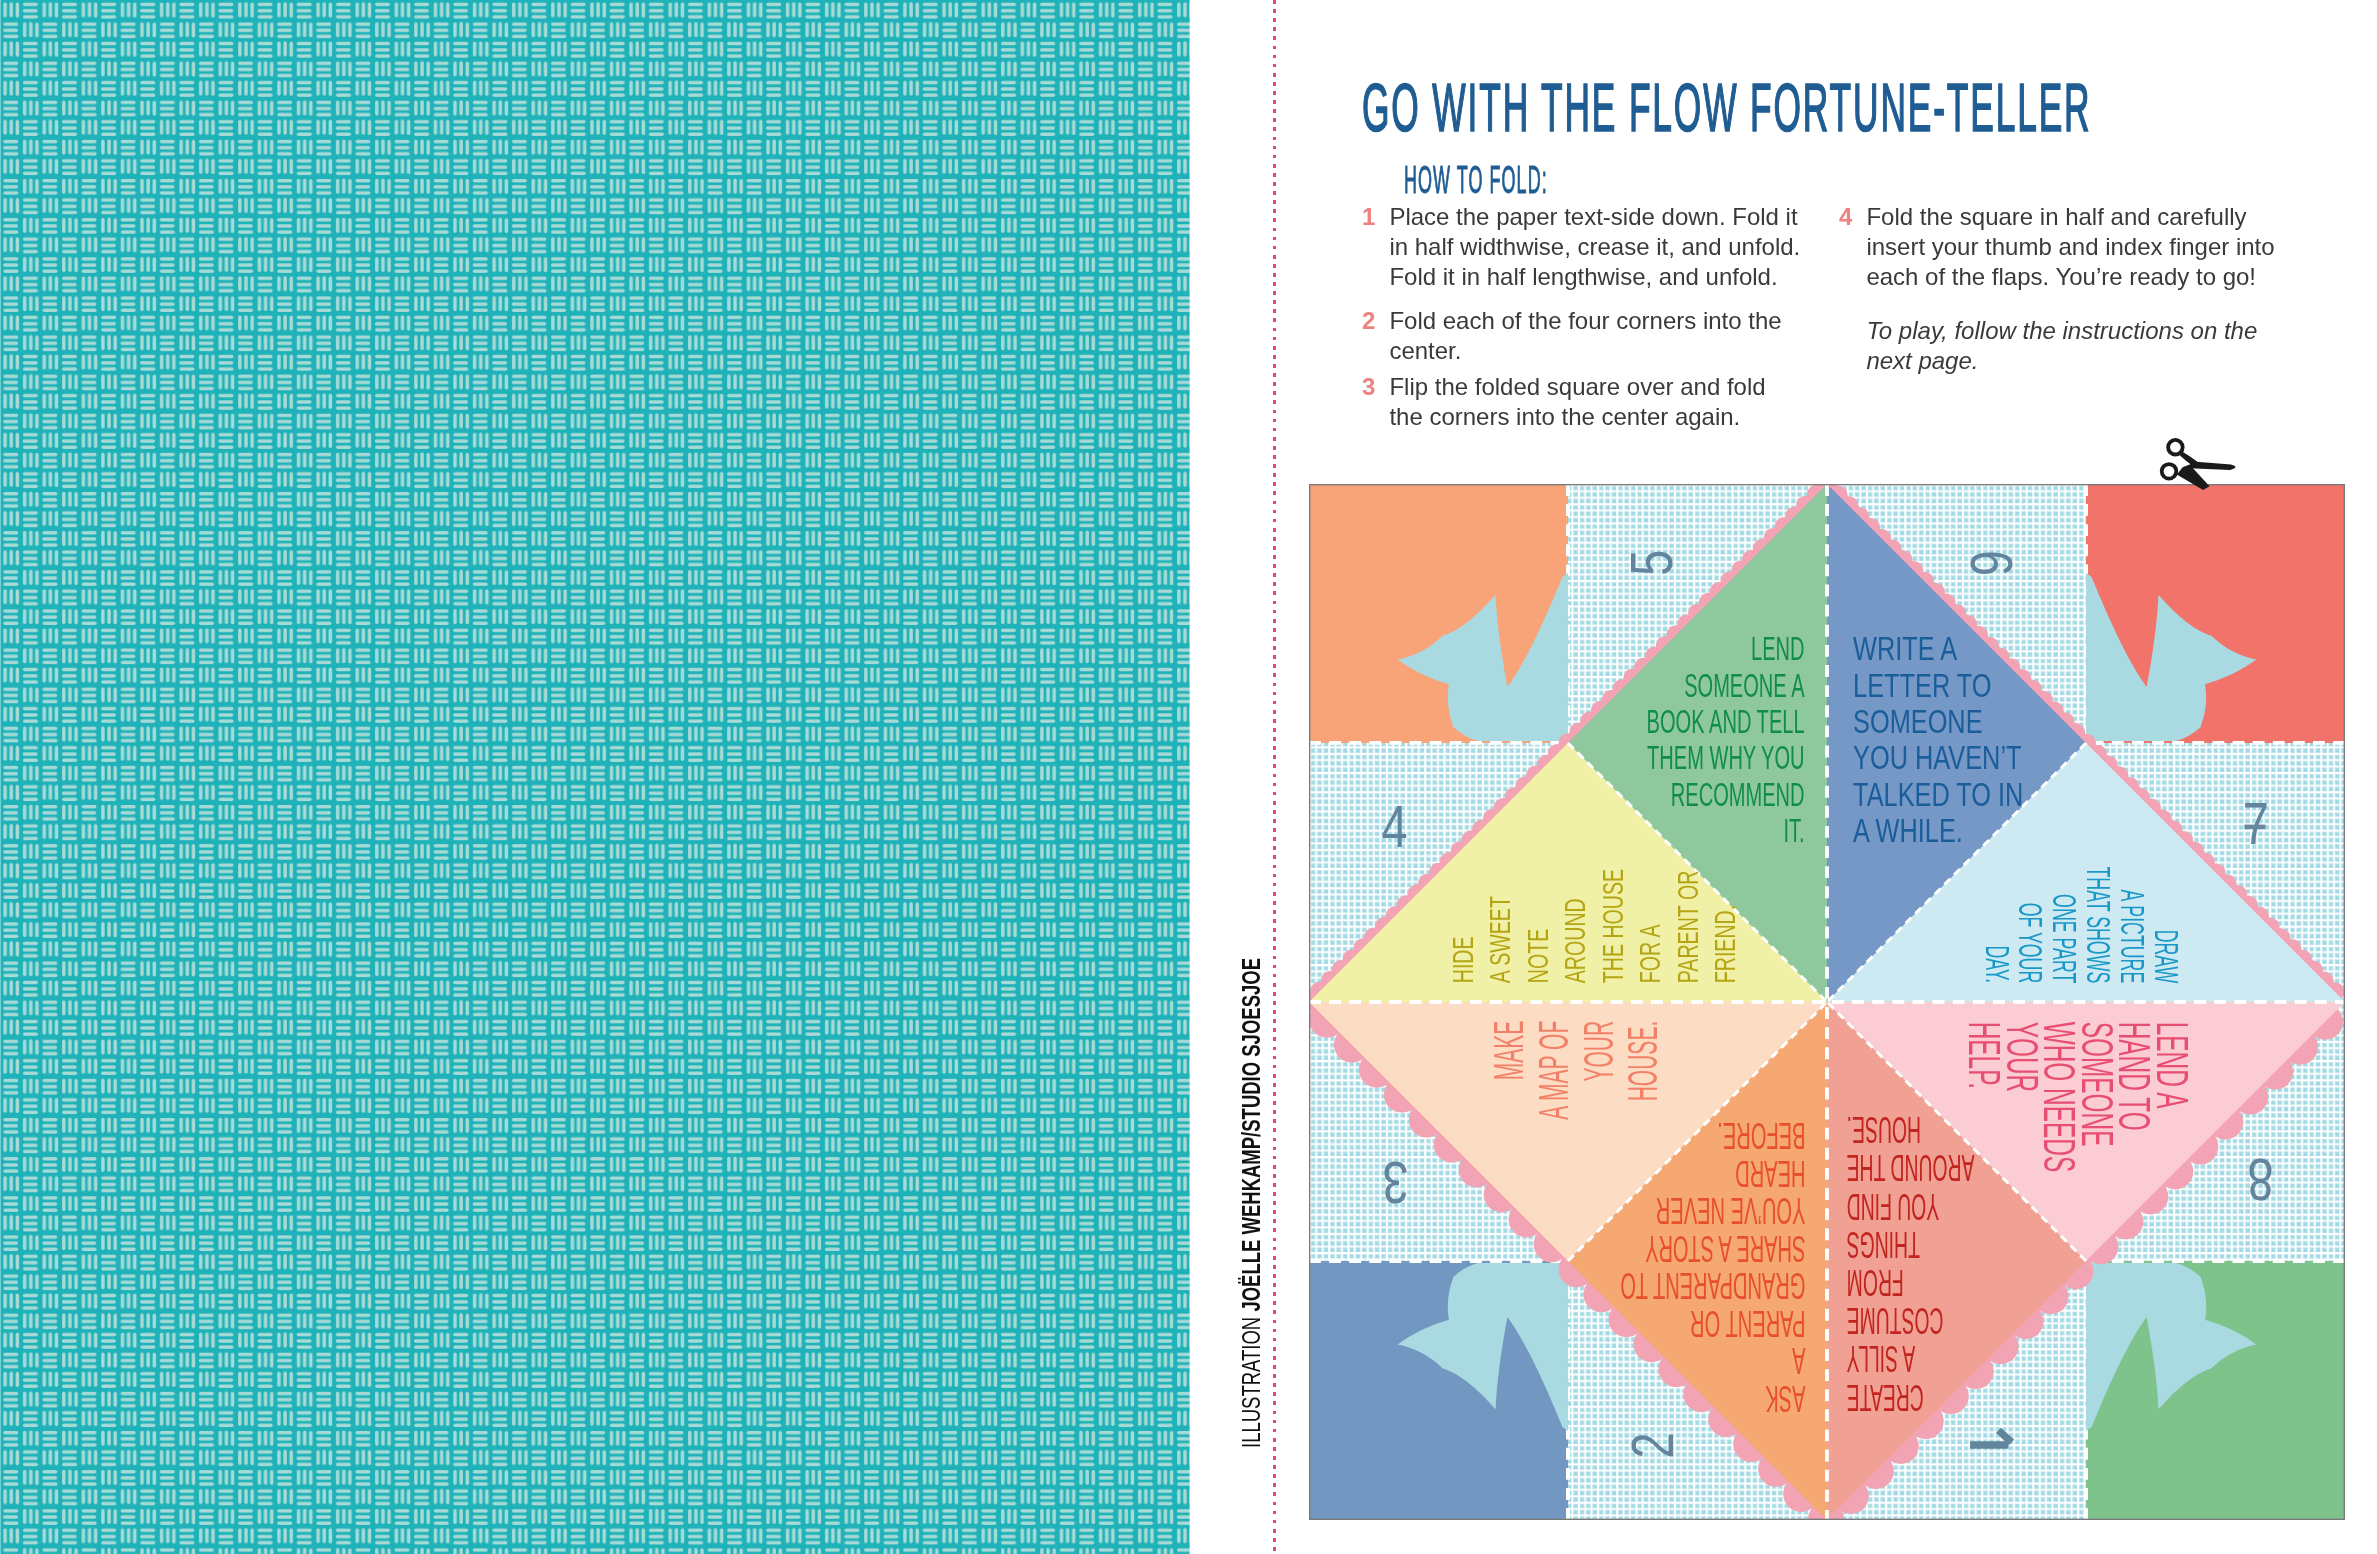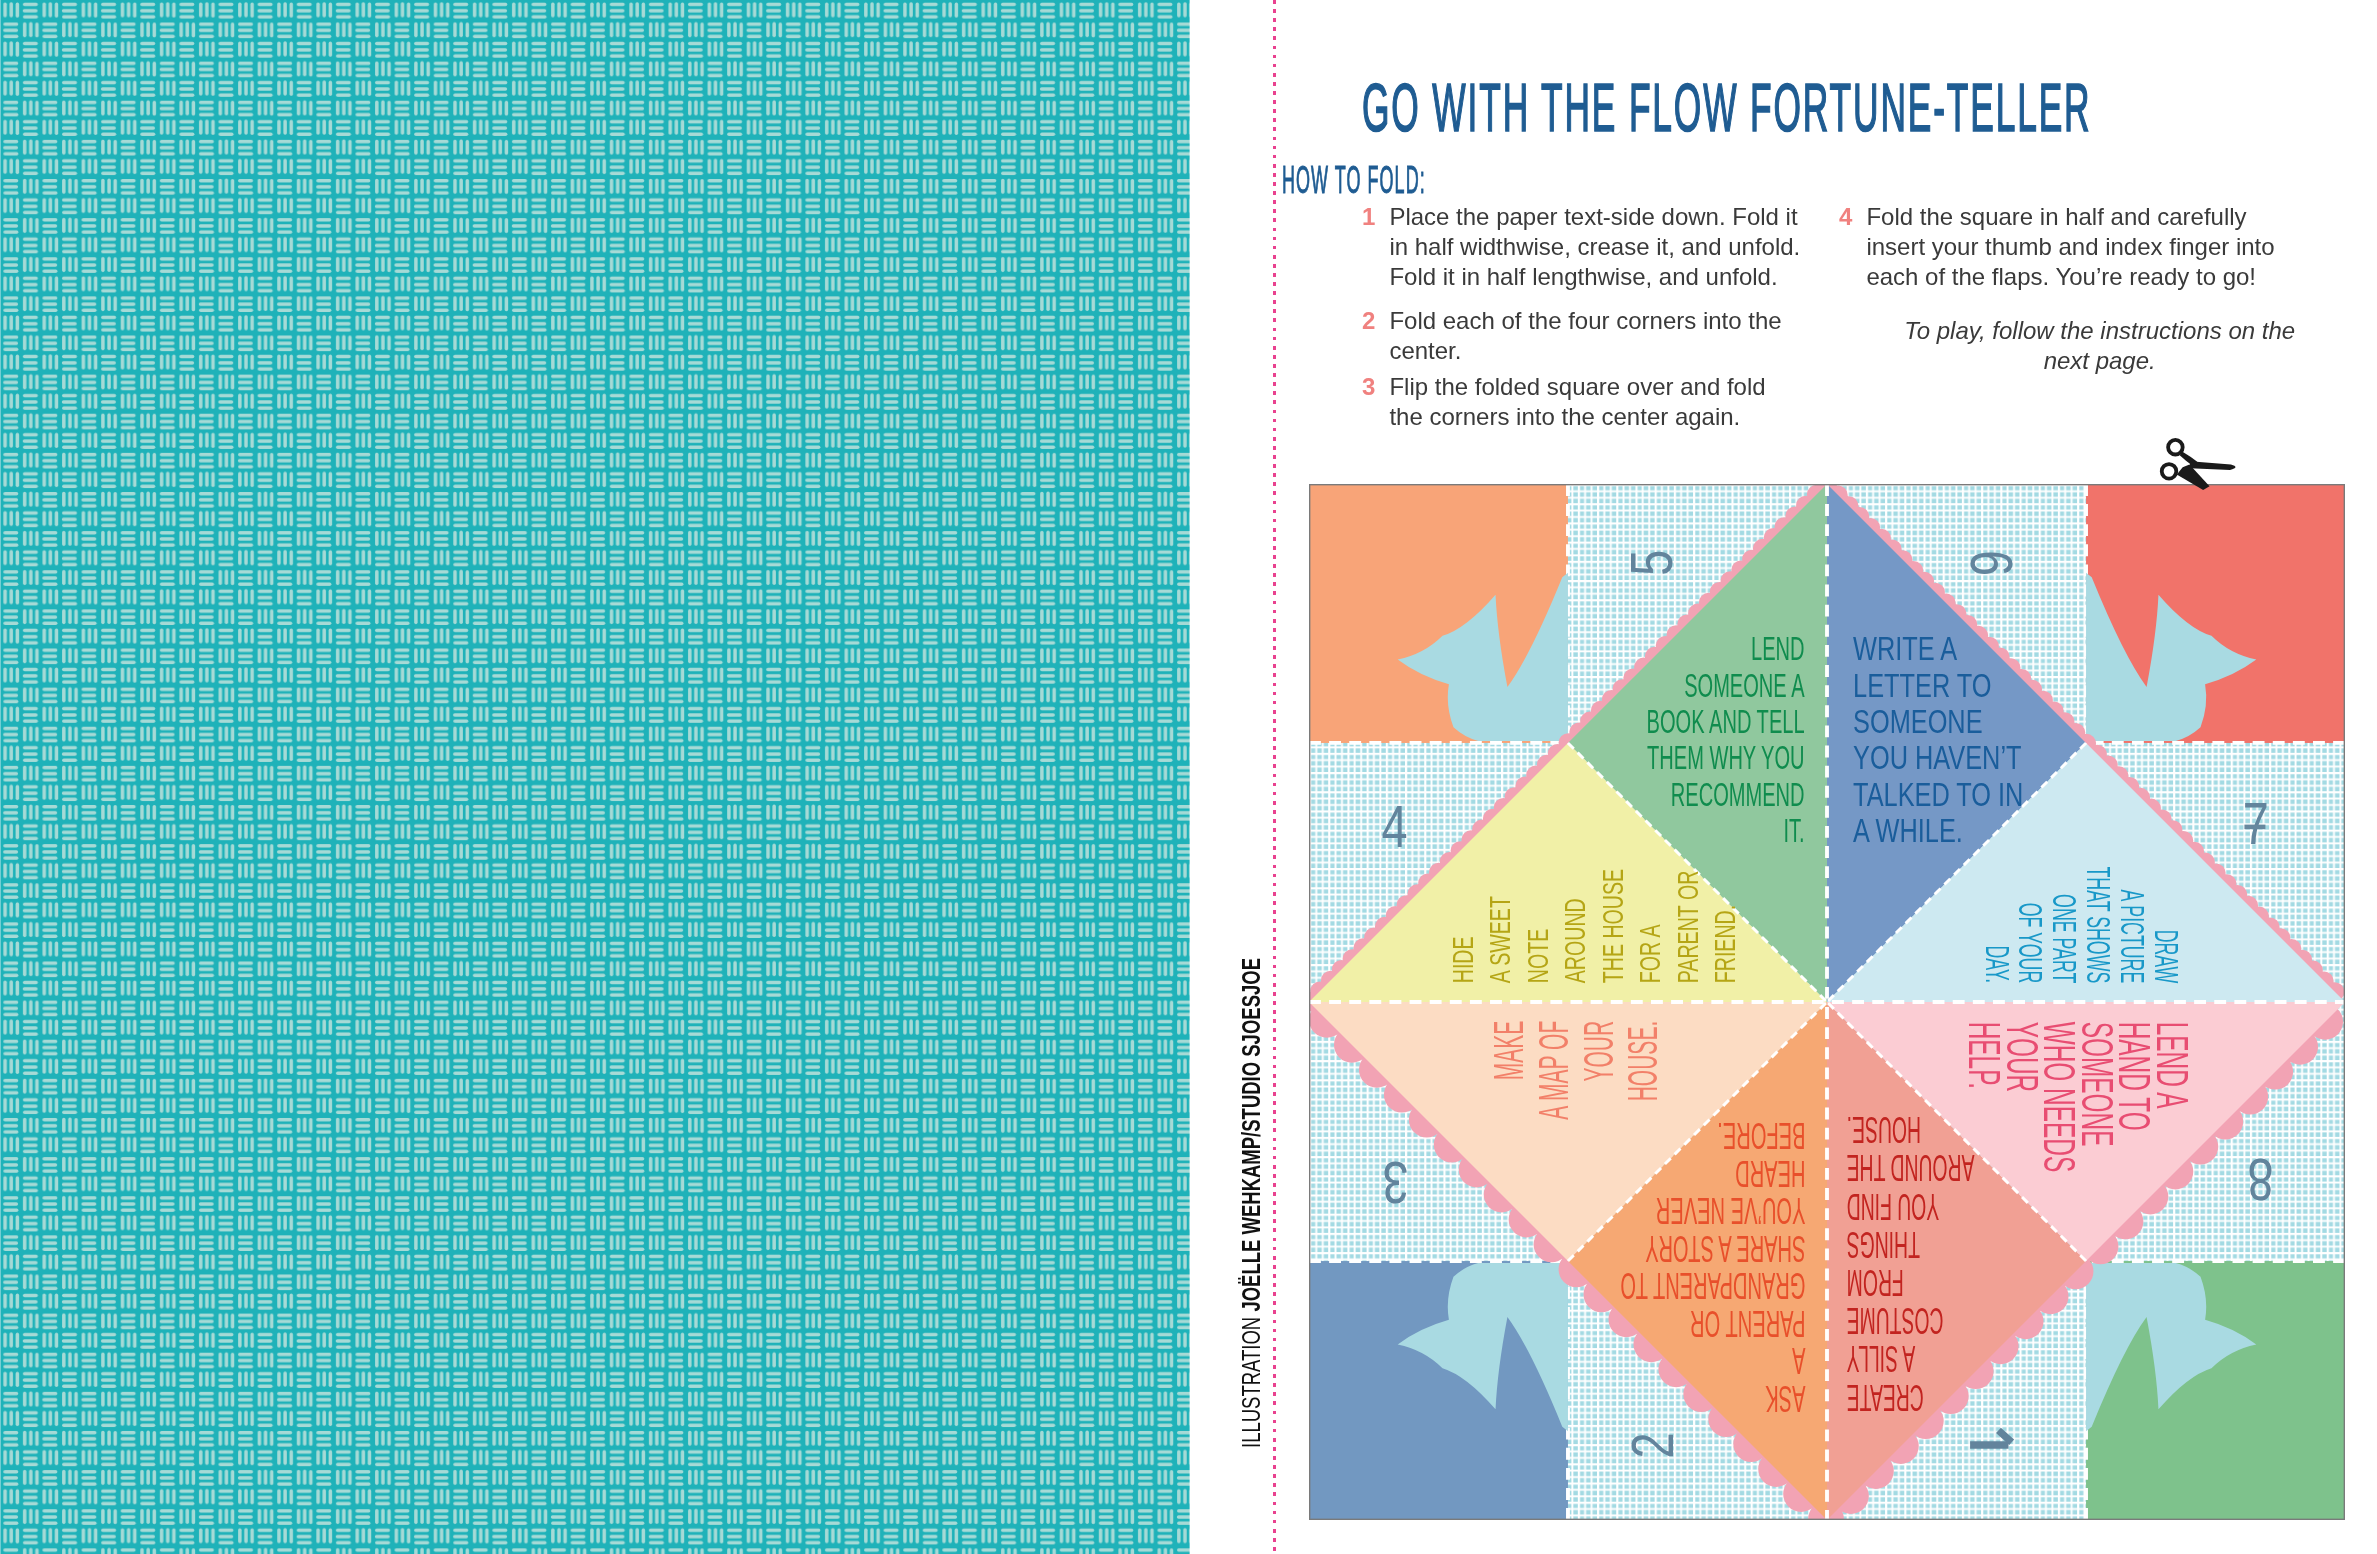--- a/index.html
+++ b/index.html
@@ -34,33 +34,33 @@
 </svg>
 
 <div class="abs" style="left:1273px;top:0;width:2.7px;height:1554px;background:repeating-linear-gradient(to bottom,#e9418f 0,#e9418f 3.7px,transparent 3.7px,transparent 9.1px);"></div>
 
 <div class="abs" style="left:1237px;top:1448px;transform:rotate(-90deg);transform-origin:0 0;color:#111;white-space:nowrap;"><span style="display:inline-block;transform:scale(0.74,1);transform-origin:0 0;font-size:25px;letter-spacing:0px;">ILLUSTRATION <b>JOËLLE WEHKAMP/STUDIO SJOESJOE</b></span></div>
 
 <div class="abs" style="left:1362px;top:67px;">
   <span id="ttl" style="display:inline-block;transform:scale(0.68,1.33);transform-origin:0 0;font-weight:normal;-webkit-text-stroke:1.3px #1f5c92;font-size:52px;letter-spacing:2.7px;color:#1f5c92;white-space:nowrap;">GO WITH THE FLOW FORTUNE-TELLER</span>
 </div>
 
-<div class="abs" style="left:1282px;top:157px;">
+<div class="abs" style="left:1404px;top:157px;">
   <span style="display:inline-block;transform:scale(0.58,1.28);transform-origin:0 0;font-weight:normal;-webkit-text-stroke:0.8px #1f5c92;font-size:31px;letter-spacing:1.8px;color:#1f5c92;white-space:nowrap;">HOW TO FOLD:</span>
 </div>
 
 <div class="abs" style="left:1362px;top:202px;width:494px;font-size:24px;line-height:30px;white-space:nowrap;color:#3a3a3a;">
   <div style="position:relative;padding-left:27.4px;margin-bottom:13.7px;"><span style="position:absolute;left:0;color:#f0817f;font-weight:bold;">1</span>Place the paper text-side down. Fold it<br>in half widthwise, crease it, and unfold.<br>Fold it in half lengthwise, and unfold.</div>
   <div style="position:relative;padding-left:27.4px;margin-bottom:6.4px;"><span style="position:absolute;left:0;color:#f0817f;font-weight:bold;">2</span>Fold each of the four corners into the<br>center.</div>
   <div style="position:relative;padding-left:27.4px;"><span style="position:absolute;left:0;color:#f0817f;font-weight:bold;">3</span>Flip the folded square over and fold<br>the corners into the center again.</div>
 </div>
 
 <div class="abs" style="left:1839px;top:202px;width:494px;font-size:24px;line-height:30px;white-space:nowrap;color:#3a3a3a;">
   <div style="position:relative;padding-left:27.4px;"><span style="position:absolute;left:0;color:#f0817f;font-weight:bold;">4</span>Fold the square in half and carefully<br>insert your thumb and index finger into<br>each of the flaps. You’re ready to go!</div>
-  <div style="position:relative;padding-left:27.4px;margin-top:24px;font-style:italic;text-align:center;">To play, follow the instructions on the<br>next page.</div>
+  <div style="position:relative;padding-left:27.4px;margin-top:24px;font-style:italic;">To play, follow the instructions on the<br>next page.</div>
 </div>
 
 <svg id="tmpl" class="abs" style="left:1309px;top:484px" width="1036" height="1036" viewBox="0 0 1133 1133">
   <defs>
     <pattern id="plaid" width="21" height="21" patternUnits="userSpaceOnUse">
       <rect width="21" height="21" fill="#a3dae3"></rect>
       <g fill="#ffffff">
         <rect x="0" y="0" width="21" height="2.4"></rect>
         <rect x="0" y="6.9" width="21" height="2.1"></rect>
         <rect x="0" y="14.0" width="21" height="2.1"></rect>

